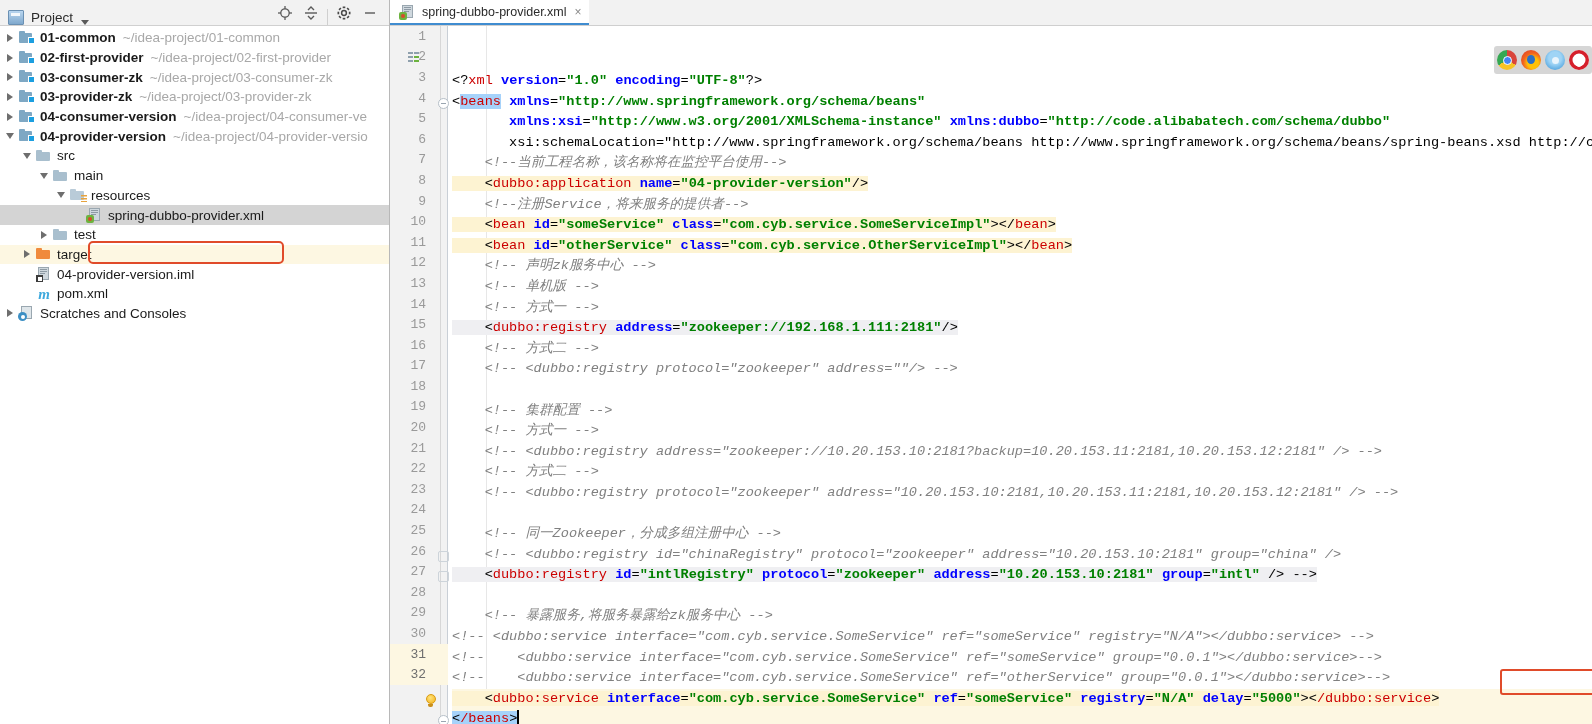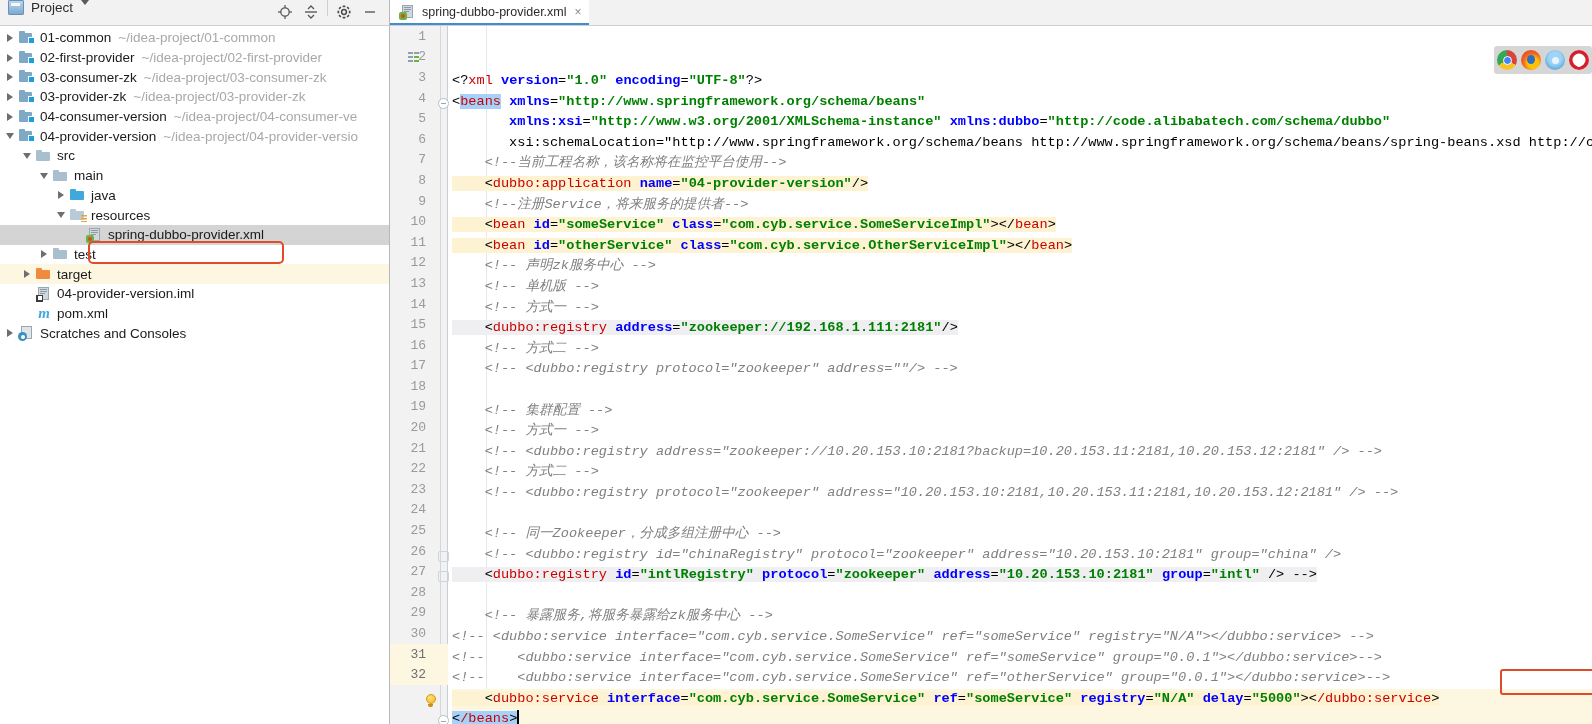--- a/index.html
+++ b/index.html
@@ -21,21 +21,21 @@
     height: 724px;
     background: #ffffff;
     border-right: 1px solid #b8b8b8;
     box-sizing: border-box;
     position: relative;
     flex: 0 0 390px;
   }
   .panel-header {
     height: 26px;
     display: flex;
-    align-items: flex-start;
+    align-items: flex-end;
     background: #f2f2f2;
     border-bottom: 1px solid #d0d0d0;
     padding: 0 6px 0 8px;
     box-sizing: border-box;
   }
   .panel-header .ph-icon {
     width: 14px; height: 13px;
     background: linear-gradient(#b9d6ef, #7fa8cd);
     border: 1px solid #6a90b3;
     border-radius: 1px;
@@ -232,21 +232,21 @@
   }
   .ico-scratch .dot {
     position:absolute; left:0px; bottom:0px; width:9px; height:9px;
     border-radius:50%; background:#3c8fc4;
   }
   .ico-scratch .dot:after {
     content:""; position:absolute; left:2.5px; top:2.5px; width:4px; height:4px;
     border-radius:50%; background:#fff;
   }
 
-  .tname { font-weight: 400; color:#1a1a1a; }
+  .tname { font-weight: 700; color:#1a1a1a; }
   .tname.plain { font-weight: 400; }
   .tpath { color:#a8a8a8; margin-left:7px; font-weight:400; }
 
   .redbox {
     position: absolute;
     border: 2.2px solid #e04b2a;
     border-radius: 5px;
     pointer-events: none;
     box-sizing: border-box;
   }
@@ -561,28 +561,20 @@
           <span style="display:inline-block;width:34px"></span>
           <span class="twist">
             <span class="t-down"></span>
           </span>
           <span class="ico ico-folder"></span>
           <span class="tname plain">main</span>
         </div>
         <div class="trow">
           <span style="display:inline-block;width:51px"></span>
           <span class="twist">
-            <span class="t-right"></span>
-          </span>
-          <span class="ico ico-src"></span>
-          <span class="tname plain">java</span>
-        </div>
-        <div class="trow">
-          <span style="display:inline-block;width:51px"></span>
-          <span class="twist">
             <span class="t-down"></span>
           </span>
           <span class="ico ico-res">
             <span class="lines"></span>
           </span>
           <span class="tname plain">resources</span>
         </div>
         <div class="trow sel">
           <span style="display:inline-block;width:68px"></span>
           <span class="twist"></span>

